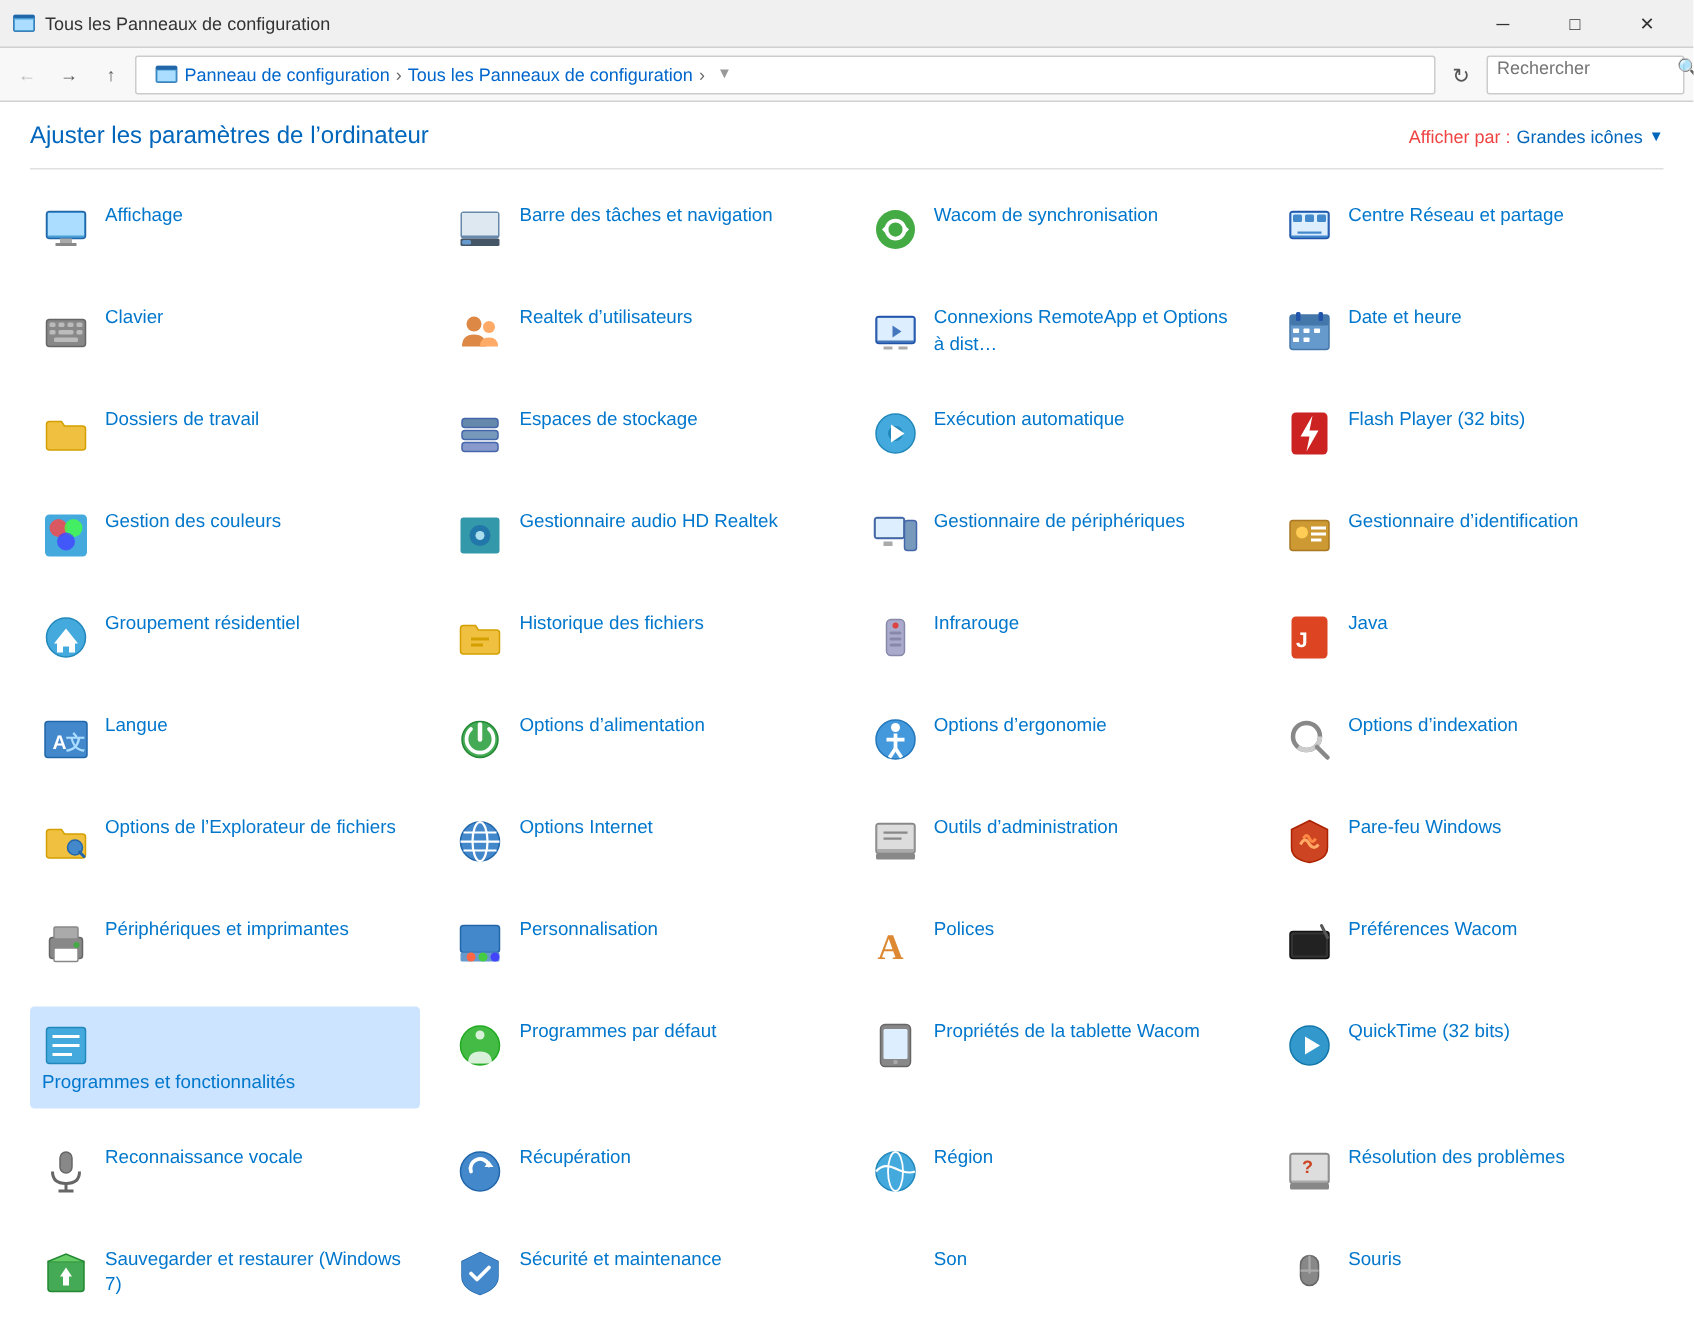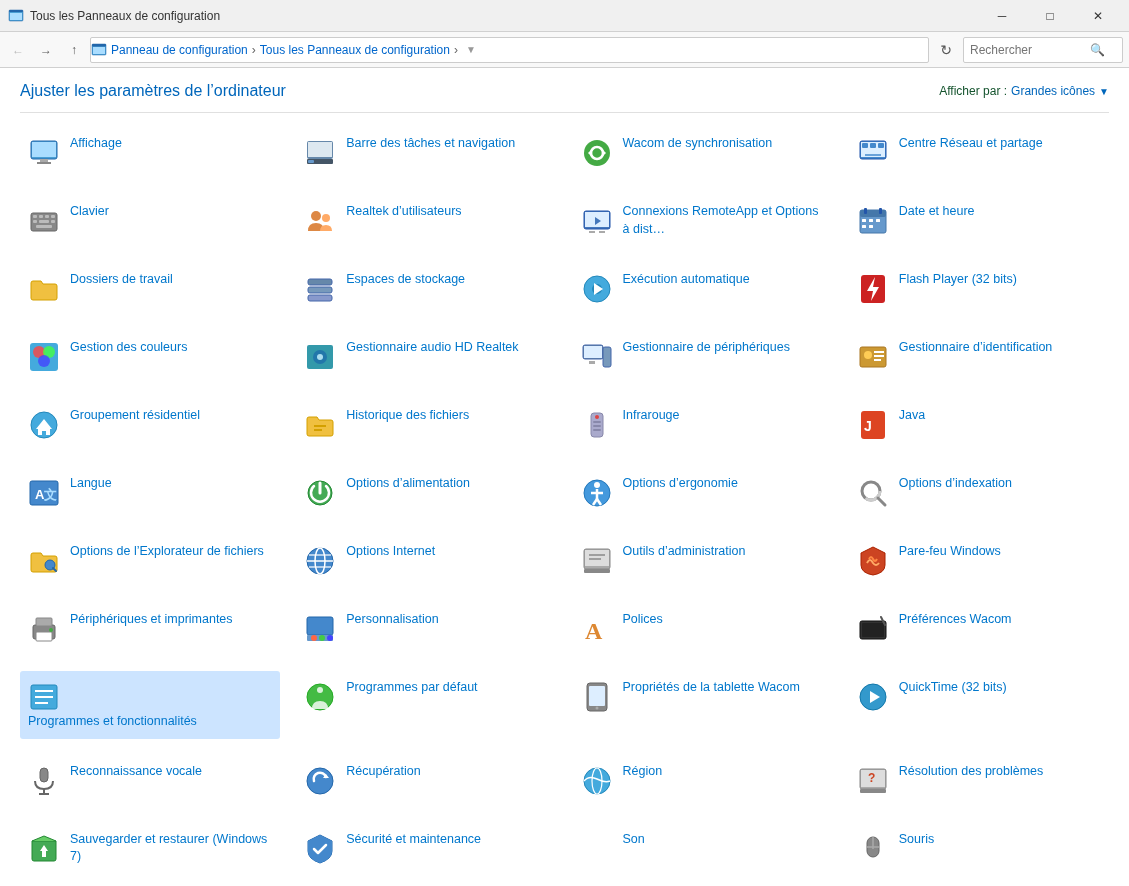--- a/index.html
+++ b/index.html
@@ -34,33 +34,33 @@
       gap: 4px;
     }
     .nav-btn {
       width: 24px; height: 24px; display: flex; align-items: center; justify-content: center;
       font-size: 12px; cursor: pointer; color: #555; border: none; background: transparent;
       border-radius: 3px;
     }
     .nav-btn.disabled { color: #bbb; cursor: default; }
     .address-field {
       flex: 1; height: 26px; border: 1px solid #ccc; background: #fff;
-      display: flex; align-items: center; padding: 0 0; font-size: 12px;
+      display: flex; align-items: center; padding: 0 12px; font-size: 12px;
       color: #333; border-radius: 2px;
     }
     .address-field .sep { color: #666; margin: 0 4px; }
     .address-link { color: #0066cc; cursor: pointer; }
     .address-field-arrow { color: #999; margin-left: 4px; font-size: 10px; }
     .refresh-btn {
       width: 26px; height: 26px; display: flex; align-items: center; justify-content: center;
       font-size: 14px; cursor: pointer; color: #555; border: none; background: transparent;
     }
     .search-box {
       height: 26px; border: 1px solid #ccc; background: #fff;
-      display: flex; align-items: center; padding: 0 6px; border-radius: 2px; width: 160px;
+      display: flex; align-items: flex-start; padding: 0 6px; border-radius: 2px; width: 132px;
     }
     .search-box input {
       border: none; outline: none; font-size: 12px; color: #666; width: 120px; background: transparent;
     }
     .search-icon { color: #888; font-size: 12px; }
 
     
     .content-area {
       padding: 0 20px;
       height: calc(886px - 32px - 36px);
@@ -71,21 +71,21 @@
     
     .page-header {
       display: flex;
       justify-content: space-between;
       padding: 14px 0 12px 0;
       border-bottom: 1px solid #e0e0e0;
       margin-bottom: 14px;
     }
     .page-title { font-size: 16px; color: #0066bb; font-weight: normal; }
     .view-options { display: flex; align-items: center; gap: 4px; font-size: 12px; color: #555; }
-    .view-label { color: #14532d; }
+    .view-label { color: #ef4444; }
     .view-value { color: #0066bb; cursor: pointer; }
     .dropdown-arrow { font-size: 10px; color: #0066bb; }
 
     
     .items-grid {
       display: grid;
       grid-template-columns: repeat(4, 1fr);
       gap: 16px;
     }
     .cp-item {

